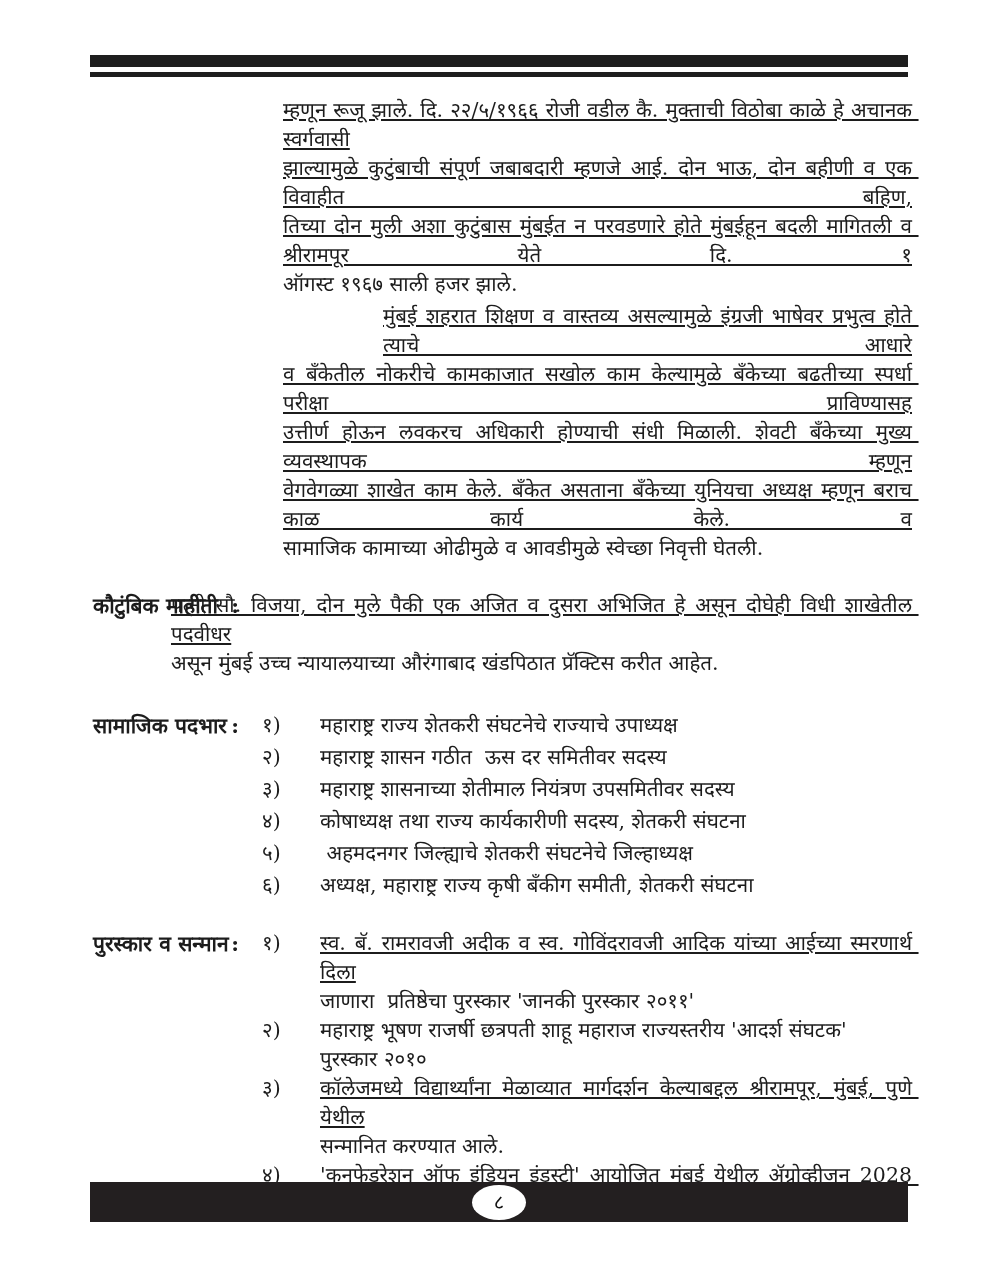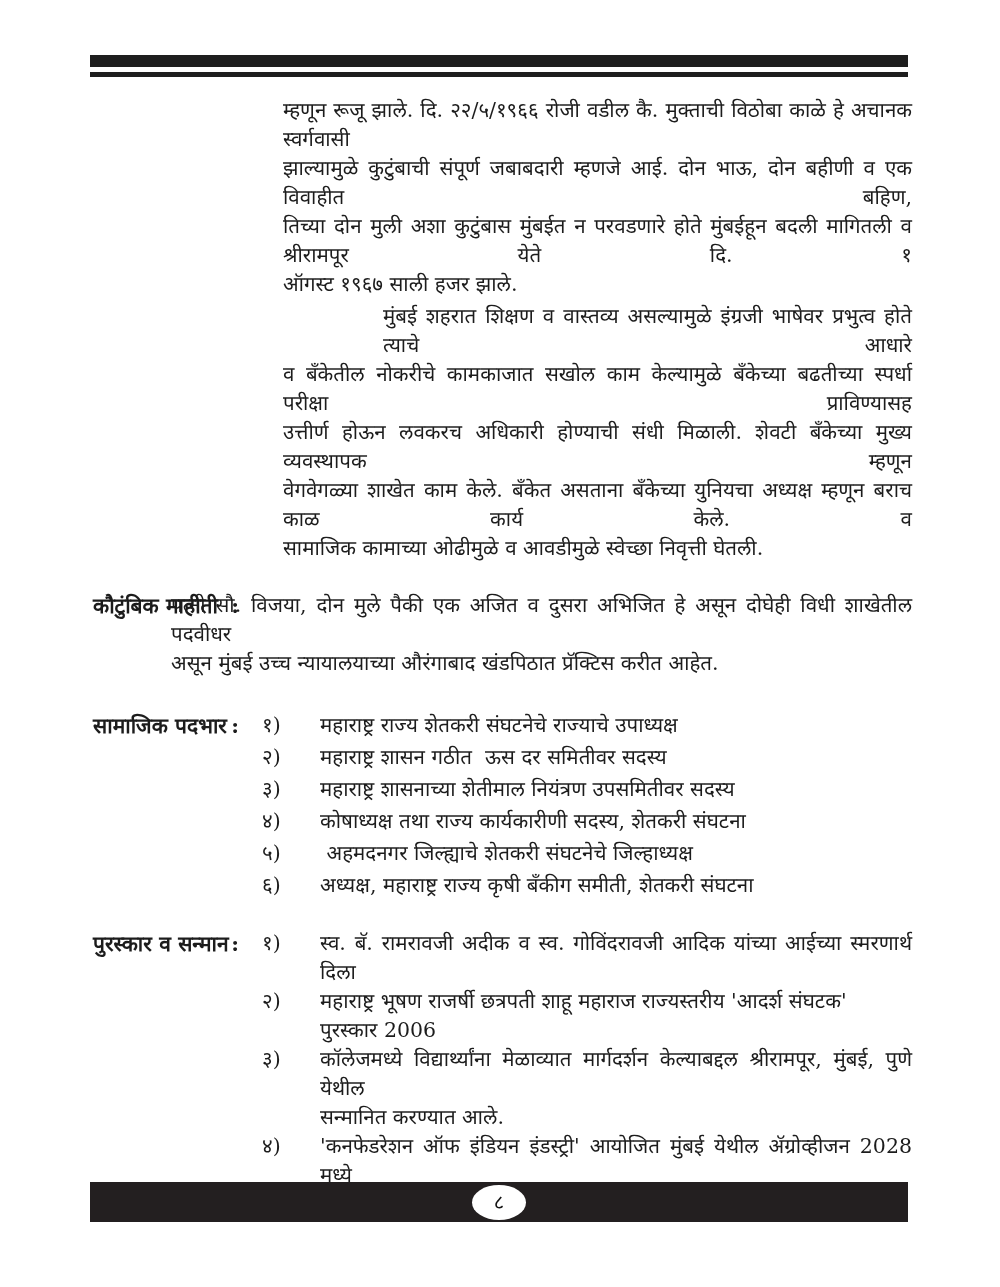--- a/index.html
+++ b/index.html
@@ -13,21 +13,21 @@
   .page{position:absolute;inset:0;overflow:hidden;}
 
   
   .rule-thick{position:absolute;left:90px;top:55px;width:818px;height:12px;background:#1e1e1e;}
   .rule-thin{position:absolute;left:90px;top:72px;width:818px;height:5px;background:#1e1e1e;}
 
   
   .content{position:absolute;left:93px;top:96px;width:819px;}
 
   .line{white-space:pre-wrap;font-size:20.5px;line-height:29px;}
-  .fill{text-align:justify;text-align-last:justify;}
+  .fill{text-align:justify;text-align-last:justify;text-decoration:underline;}
   .indent{padding-left:100px;}
 
   .para{padding-left:190px;}
   .para2{margin-top:3px;}
 
   .section{position:relative;}
   .sec1{margin-top:28px;}
   .sec2{margin-top:33px;}
   .sec3{margin-top:29px;}
 
@@ -139,27 +139,28 @@
     <div class="section sec3">
       <div class="sec-label">
         <span>पुरस्कार व सन्मान</span>
         <span>:</span>
       </div>
       <div class="sec-list">
         <div class="item">
           <div class="line num">१)</div>
           <div class="itxt">
             <div class="line fill">स्व. बॅ. रामरावजी अदीक व स्व. गोविंदरावजी आदिक यांच्या आईच्या स्मरणार्थ दिला</div>
+            <div class="line">जाणारा  प्रतिष्ठेचा पुरस्कार 'जानकी पुरस्कार २०११'</div>
           </div>
         </div>
         <div class="item">
           <div class="line num">२)</div>
           <div class="itxt">
             <div class="line">महाराष्ट्र भूषण राजर्षी छत्रपती शाहू महाराज राज्यस्तरीय 'आदर्श संघटक'</div>
-            <div class="line">पुरस्कार 2006</div>
+            <div class="line">पुरस्कार २०१०</div>
           </div>
         </div>
         <div class="item">
           <div class="line num">३)</div>
           <div class="itxt">
             <div class="line fill">कॉलेजमध्ये विद्यार्थ्यांना मेळाव्यात मार्गदर्शन केल्याबद्दल श्रीरामपूर, मुंबई, पुणे येथील</div>
             <div class="line">सन्मानित करण्यात आले.</div>
           </div>
         </div>
         <div class="item">

